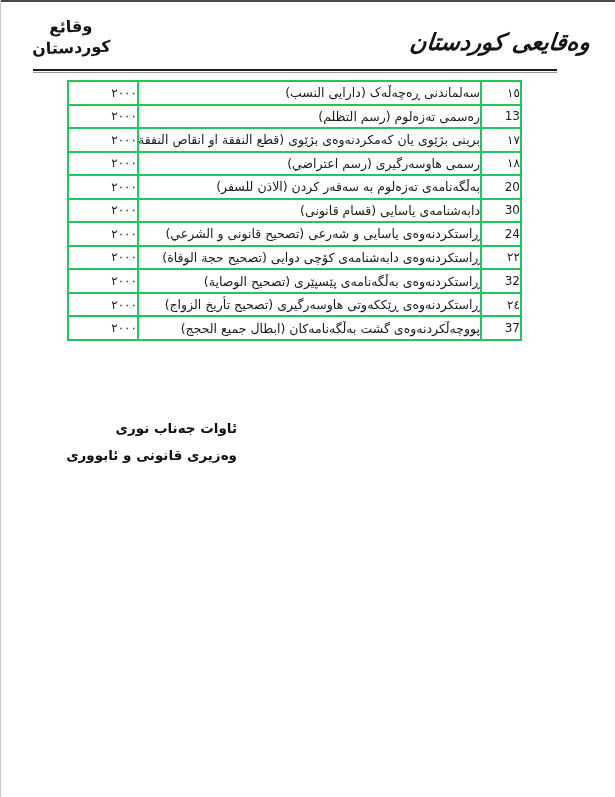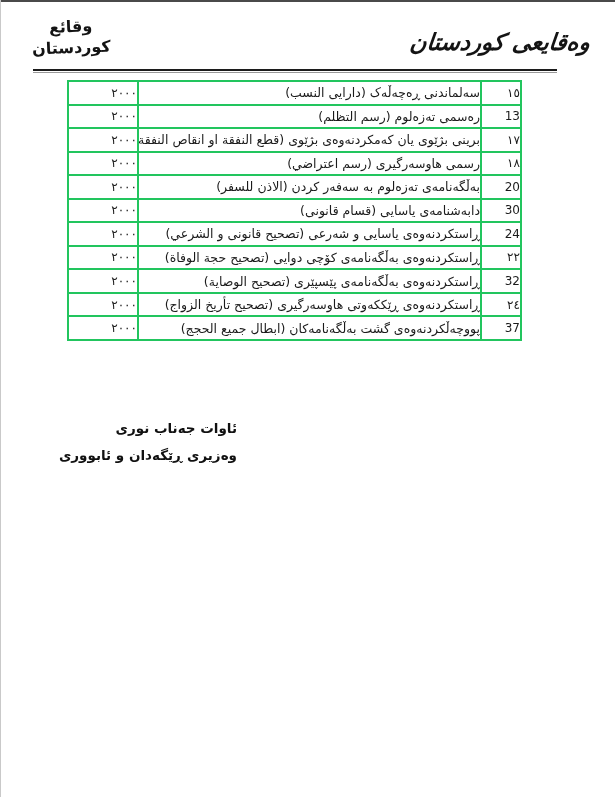--- a/index.html
+++ b/index.html
@@ -130,21 +130,21 @@
         <td class="cell-desc">دابەشنامەی یاسایی (قسام قانونی)</td>
         <td class="cell-fee">٢٠٠٠</td>
       </tr>
       <tr>
         <td class="cell-no">24</td>
         <td class="cell-desc">ڕاستکردنەوەی یاسایی و شەرعی (تصحیح قانونی و الشرعي)</td>
         <td class="cell-fee">٢٠٠٠</td>
       </tr>
       <tr>
         <td class="cell-no">٢٢</td>
-        <td class="cell-desc">ڕاستکردنەوەی بەڵگەنامەی کۆچی دوایی (تصحیح حجة الوفاة)</td>
+        <td class="cell-desc">ڕاستکردنەوەی دابەشنامەی کۆچی دوایی (تصحیح حجة الوفاة)</td>
         <td class="cell-fee">٢٠٠٠</td>
       </tr>
       <tr>
         <td class="cell-no">32</td>
         <td class="cell-desc">ڕاستکردنەوەی بەڵگەنامەی پێسپێری (تصحیح الوصایة)</td>
         <td class="cell-fee">٢٠٠٠</td>
       </tr>
       <tr>
         <td class="cell-no">٢٤</td>
         <td class="cell-desc">ڕاستکردنەوەی ڕێککەوتی هاوسەرگیری (تصحیح تأریخ الزواج)</td>
@@ -153,16 +153,16 @@
       <tr>
         <td class="cell-no">37</td>
         <td class="cell-desc">پووچەڵکردنەوەی گشت بەڵگەنامەکان (ابطال جمیع الحجج)</td>
         <td class="cell-fee">٢٠٠٠</td>
       </tr>
     </tbody>
   </table>
 
   <div class="signature">
     <div>ئاوات جەناب نوری</div>
-    <div>وەزیری ڕێگەدان و ئابووری</div>
+    <div>وەزیری قانونی و ئابووری</div>
   </div>
 
 </div>
 
 </body></html>

